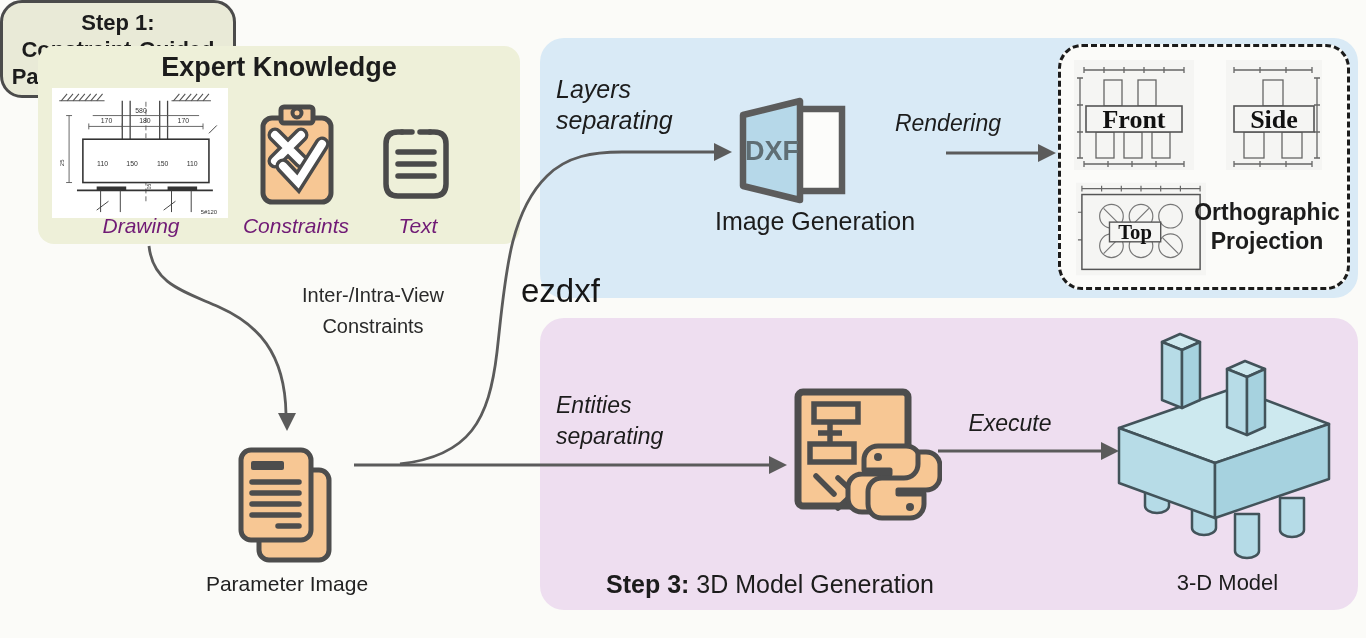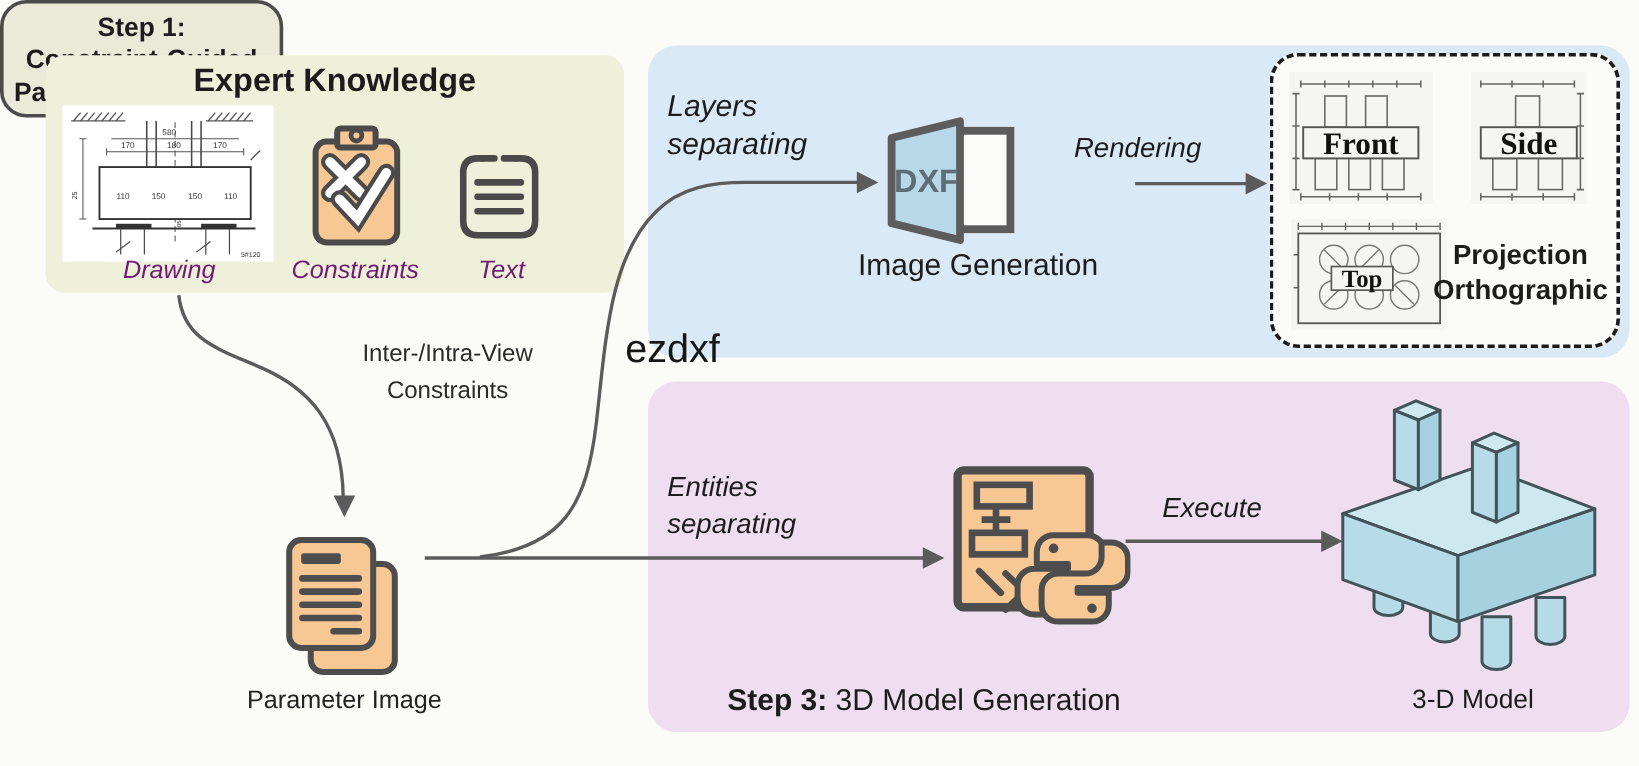--- a/index.html
+++ b/index.html
@@ -235,22 +235,22 @@
       <circle cx="36" cy="64" r="12"></circle>
         <circle cx="66" cy="64" r="12"></circle>
         <circle cx="96" cy="64" r="12"></circle>
       <path d="M28,26 L44,42 M58,42 L74,26 M28,72 L44,56 M88,56 L104,72"></path>
     </g>
     <rect x="34" y="40" width="52" height="20" fill="#f5f5f3" stroke="#555" stroke-width="1.4"></rect>
     <text x="60" y="57" font-size="21" text-anchor="middle" class="serif-lbl">Top</text>
   </svg>
 
   <div id="ortho-label" class="abs">
+    <div>Orthographic</div>
     <div>Projection</div>
-    <div>Orthographic</div>
   </div>
 
   <div id="entities-label" class="abs ital">
     <div>Entities</div>
     <div>separating</div>
   </div>
 
   <svg id="script-icon" class="abs" viewBox="0 0 148 136">
     <rect x="4" y="6" width="110" height="114" rx="5" fill="#f7c794" stroke="#4d4d4d" stroke-width="7"></rect>
     <g stroke="#4d4d4d" stroke-width="5.5" fill="none">

